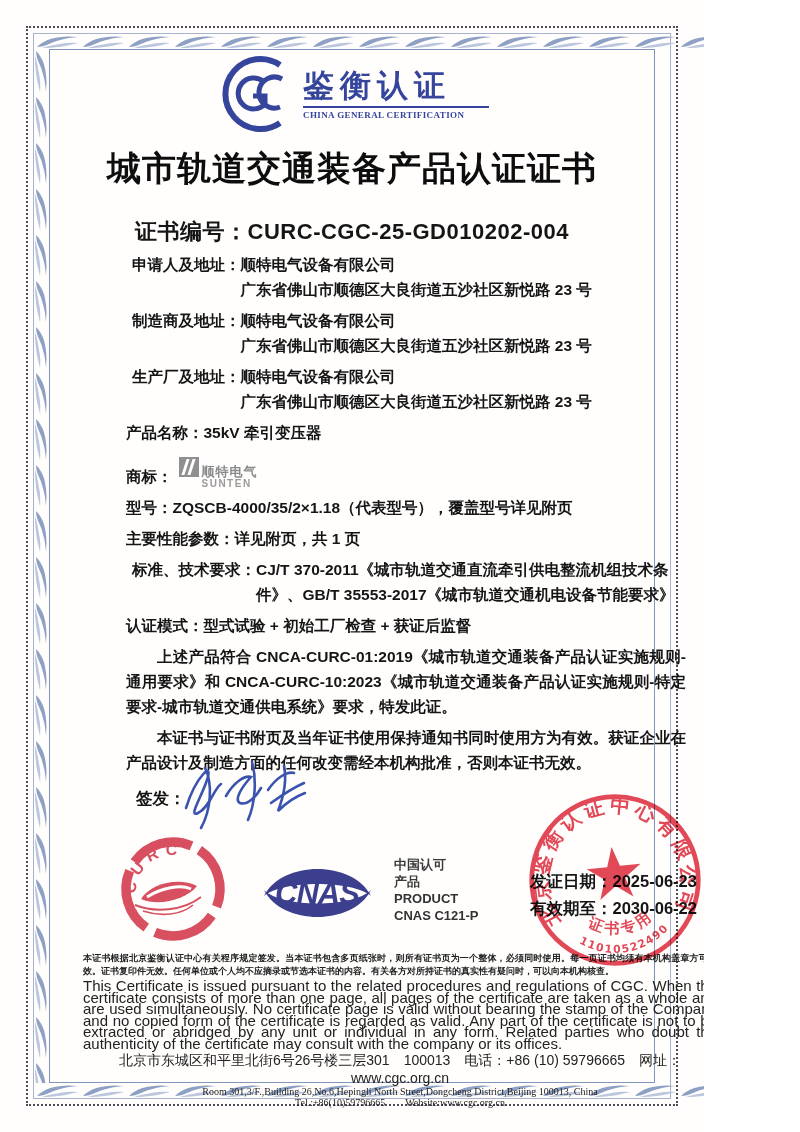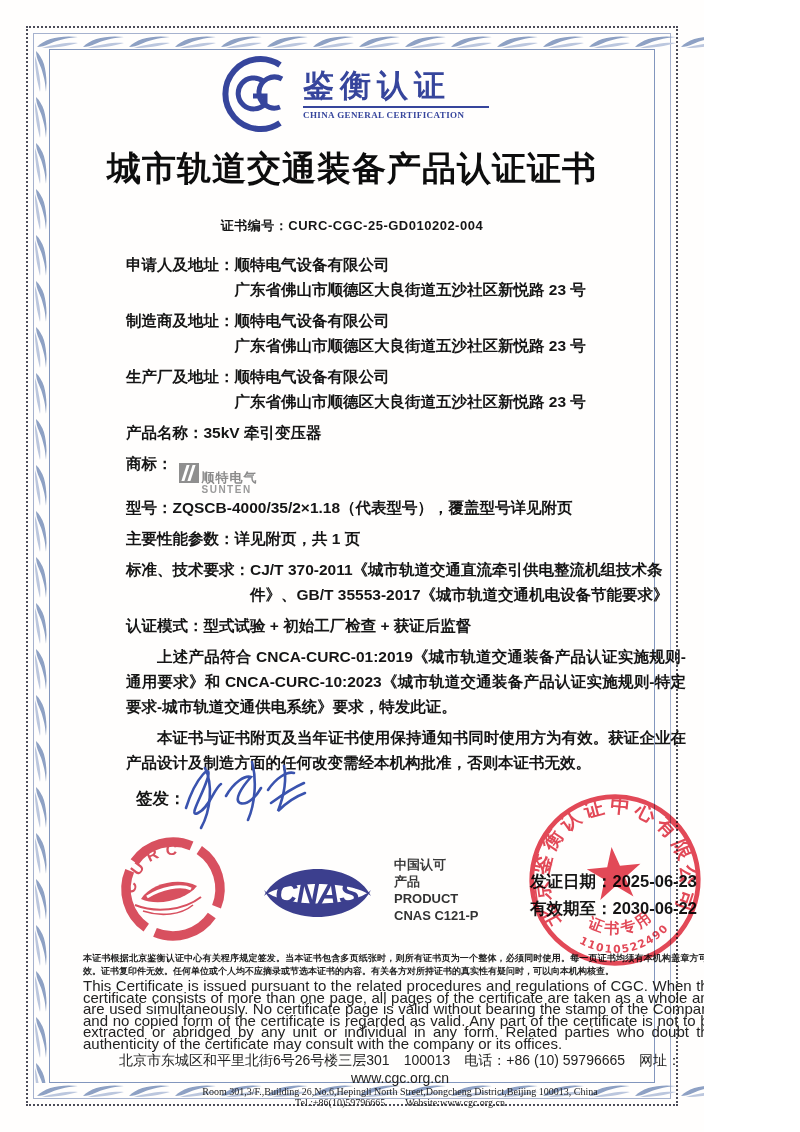--- a/index.html
+++ b/index.html
@@ -13,29 +13,29 @@
   
   .brand{position:absolute;top:52px;left:0;right:0;display:flex;justify-content:center;align-items:center;gap:4px;}
   .brand-text{display:flex;flex-direction:column;align-items:flex-start;}
   .brand-cn{font-size:31px;font-weight:800;color:#36459c;letter-spacing:6px;line-height:1.15;
             font-family:"DejaVu Sans","Liberation Sans",sans-serif;white-space:nowrap;}
   .brand-rule{width:186px;height:2px;background:#36459c;margin:3px 0 2px 0;}
   .brand-en{font-size:9px;font-weight:700;color:#36459c;letter-spacing:.4px;white-space:nowrap;
             font-family:"Liberation Serif","DejaVu Serif",serif;}
   .title{position:absolute;top:146px;left:0;right:0;text-align:center;font-size:34px;font-weight:900;
          color:#0d0d0d;letter-spacing:1px;font-family:"DejaVu Serif","Liberation Serif",serif;}
-  .certno{position:absolute;top:217px;left:0;right:0;text-align:center;font-size:13px;font-weight:700;
+  .certno{position:absolute;top:217px;left:0;right:0;text-align:center;font-size:22px;font-weight:700;
           letter-spacing:.5px;}
   
   .content{position:absolute;top:252px;left:126px;width:560px;font-size:15.5px;font-weight:600;line-height:25px;}
-  .row{display:flex;margin-bottom:6px;}
+  .row{display:flex;margin-bottom:6px;margin-left:6px;}
   .row .lab{flex:none;white-space:nowrap;}
   .row .val .ln{white-space:nowrap;}
   .row-inline{margin-bottom:6px;white-space:nowrap;}
-  .tm-row{display:flex;align-items:flex-start;margin-bottom:6px;height:38px;}
+  .tm-row{display:flex;align-items:flex-end;margin-bottom:6px;height:38px;}
   .tm-logo{display:flex;align-items:center;gap:3px;margin-left:6px;}
   .tm-sq{position:relative;width:20px;height:20px;background:#8f8f8f;overflow:hidden;}
   .tm-sq span{position:absolute;top:2px;bottom:2px;width:3px;background:#fff;transform:skewX(-18deg);}
   .tm-sq span:nth-child(1){left:5px;} .tm-sq span:nth-child(2){left:11px;}
   .tm-txt{display:flex;flex-direction:column;line-height:1;}
   .tm-cn{font-size:13px;font-weight:700;color:#8a8a8a;letter-spacing:1px;margin-top:20px;}
   .tm-en{font-size:10px;font-weight:700;color:#9a9a9a;letter-spacing:1.5px;margin-top:1px;}
   .para{margin:2px 0 6px 0;text-indent:2em;text-align:justify;}
   
   .sign-label{position:absolute;top:788px;left:136px;font-size:16.5px;font-weight:700;}

